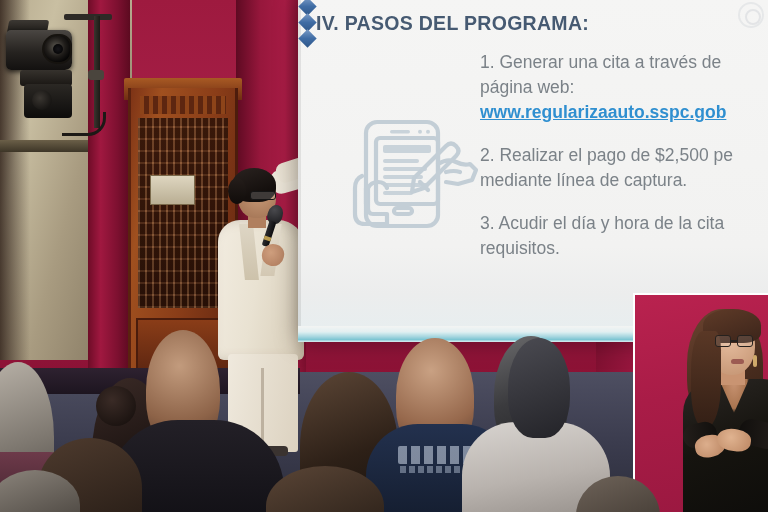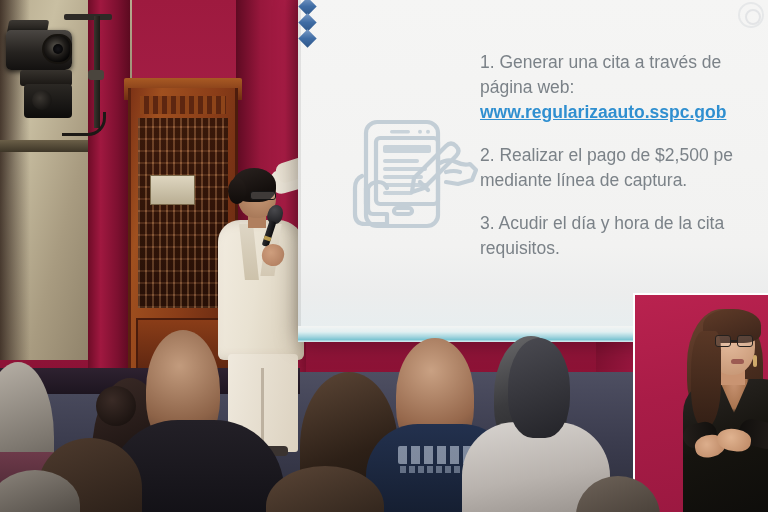--- a/index.html
+++ b/index.html
@@ -481,20 +481,21 @@
 
   <div class="slide">
     <div class="slide-edge-left"></div>
 
     <div class="diamonds">
       <div class="dmd"></div>
       <div class="dmd"></div>
       <div class="dmd"></div>
     </div>
 
+    <div class="slide-title">IV. PASOS DEL PROGRAMA:</div>
 
     <div class="slide-logo"></div>
 
     <div class="illus">
       <svg viewBox="0 0 140 135" width="140" height="135">
 
         <rect class="ill-stroke" x="24" y="6" width="72" height="104" rx="11"></rect>
 
         <rect class="ill-fill-lines" x="48" y="14" width="20" height="3.4" rx="1.7"></rect>
         <circle class="ill-fill-lines" cx="78" cy="15.7" r="2"></circle>

